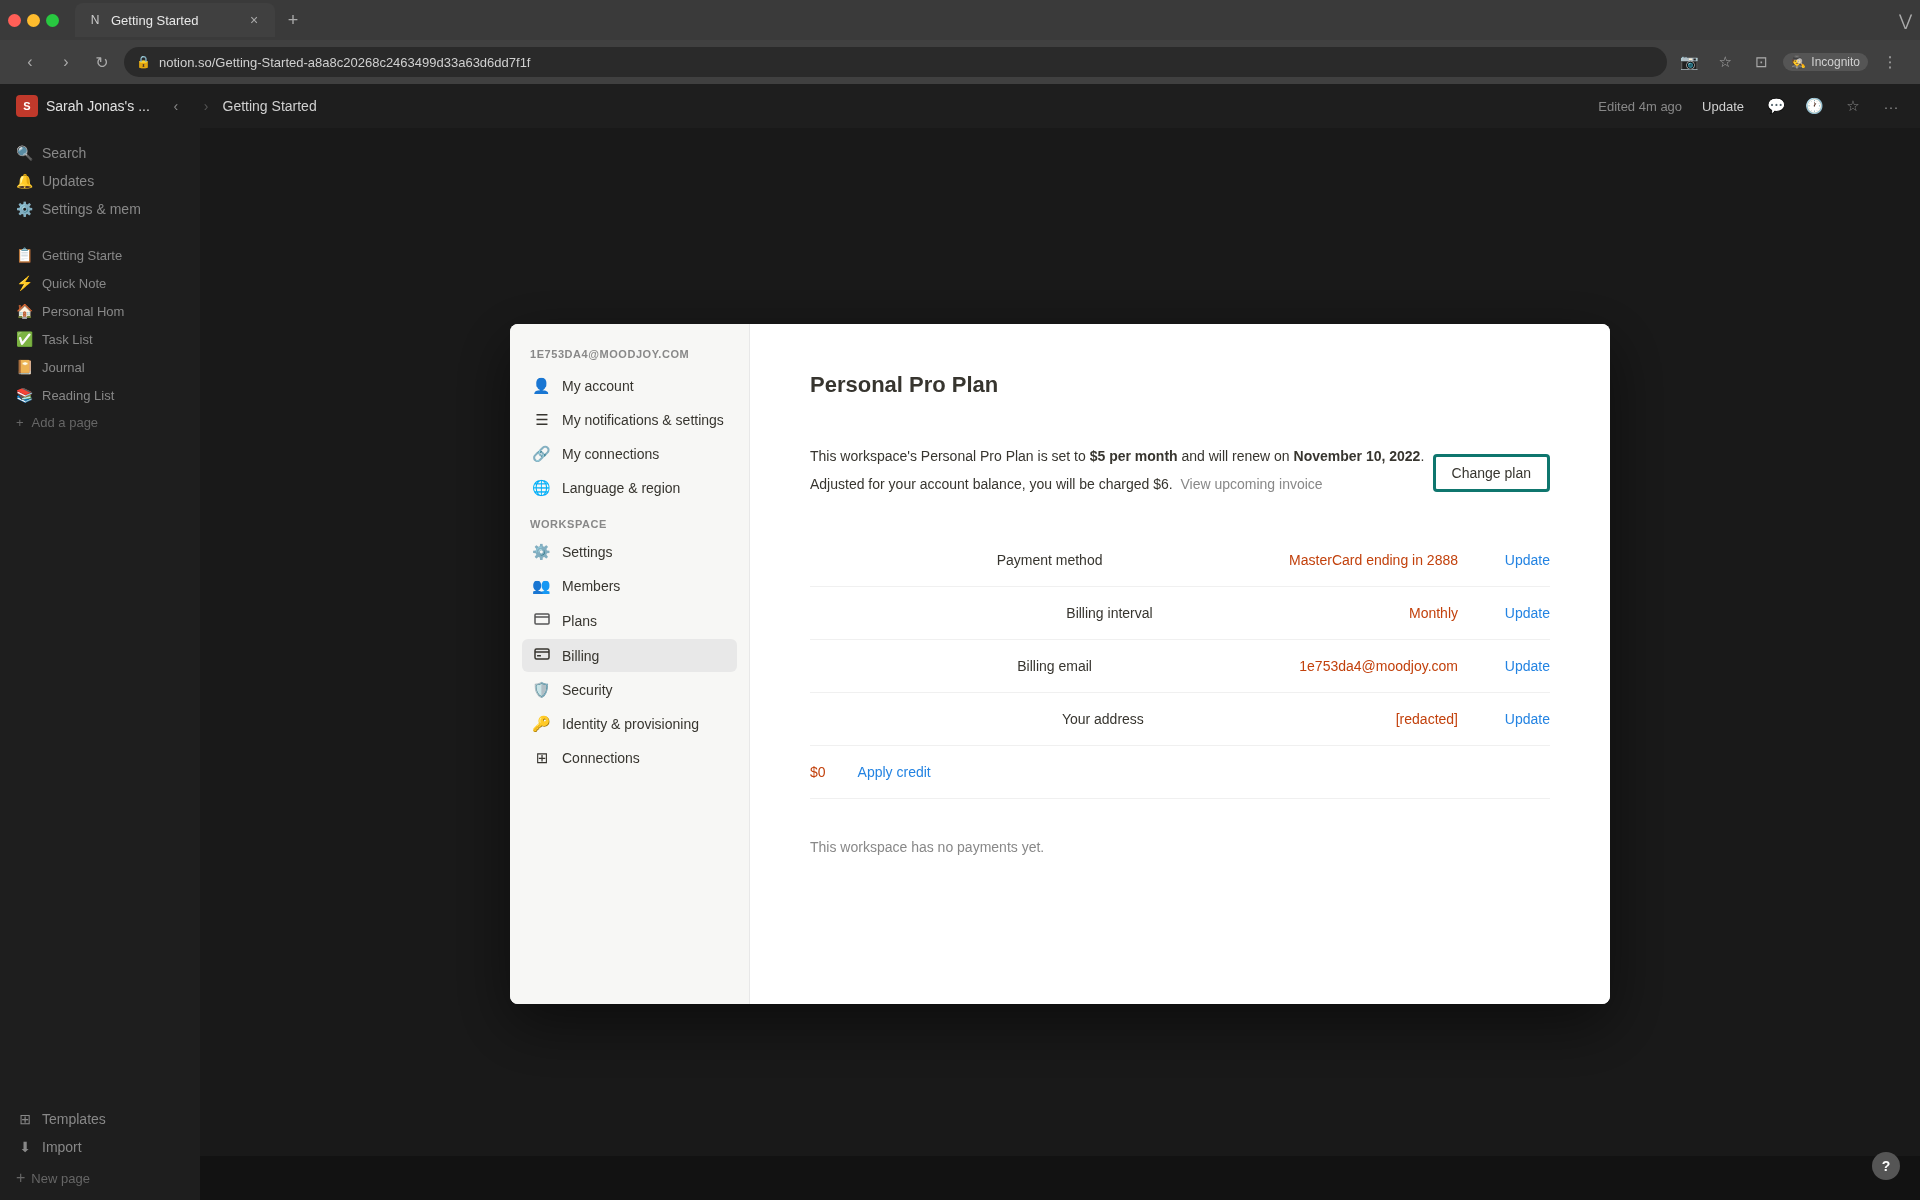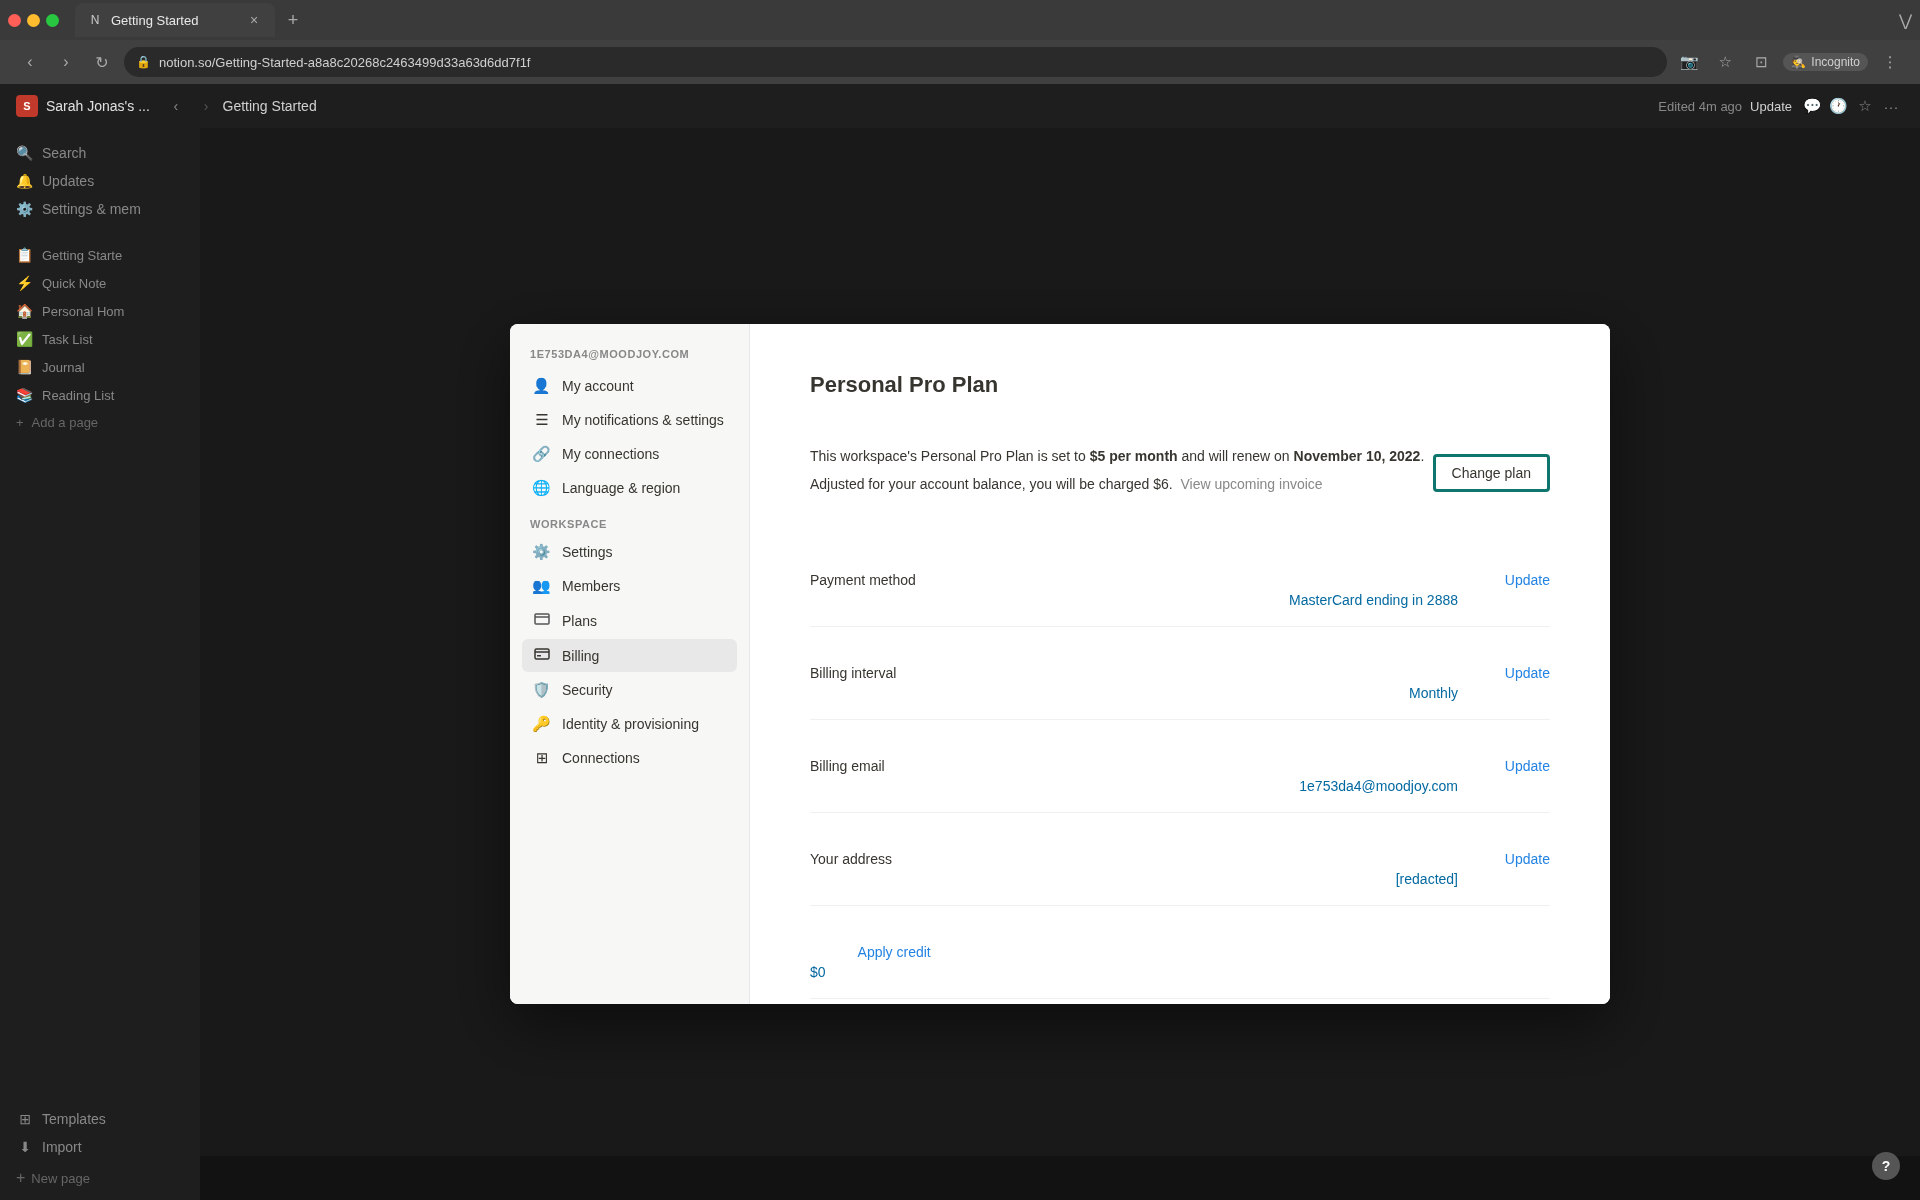--- a/index.html
+++ b/index.html
@@ -190,20 +190,21 @@
 
     .page-title-toolbar {
       color: #d0d0d0;
       font-size: 14px;
     }
 
     .toolbar-right {
       margin-left: auto;
       display: flex;
       align-items: center;
+      gap: 12px;
       color: #888;
       font-size: 13px;
     }
 
     .share-btn {
       background: transparent;
       border: none;
       color: #d0d0d0;
       font-size: 13px;
       cursor: pointer;
@@ -427,27 +428,27 @@
       display: flex;
       align-items: center;
       padding: 18px 0;
       border-bottom: 1px solid #f0f0f0;
     }
 
     .billing-row-label {
       font-size: 14px;
       color: #37352f;
       flex: 1;
+      text-align: center;
     }
 
     .billing-row-value {
       font-size: 14px;
-      color: #0369a1;
+      color: #c2410c;
       margin-right: 32px;
-      margin-top: 40px;
     }
 
     .billing-action-link {
       color: #2383e2;
       font-size: 14px;
       cursor: pointer;
       text-decoration: none;
       min-width: 60px;
       text-align: right;
     }

